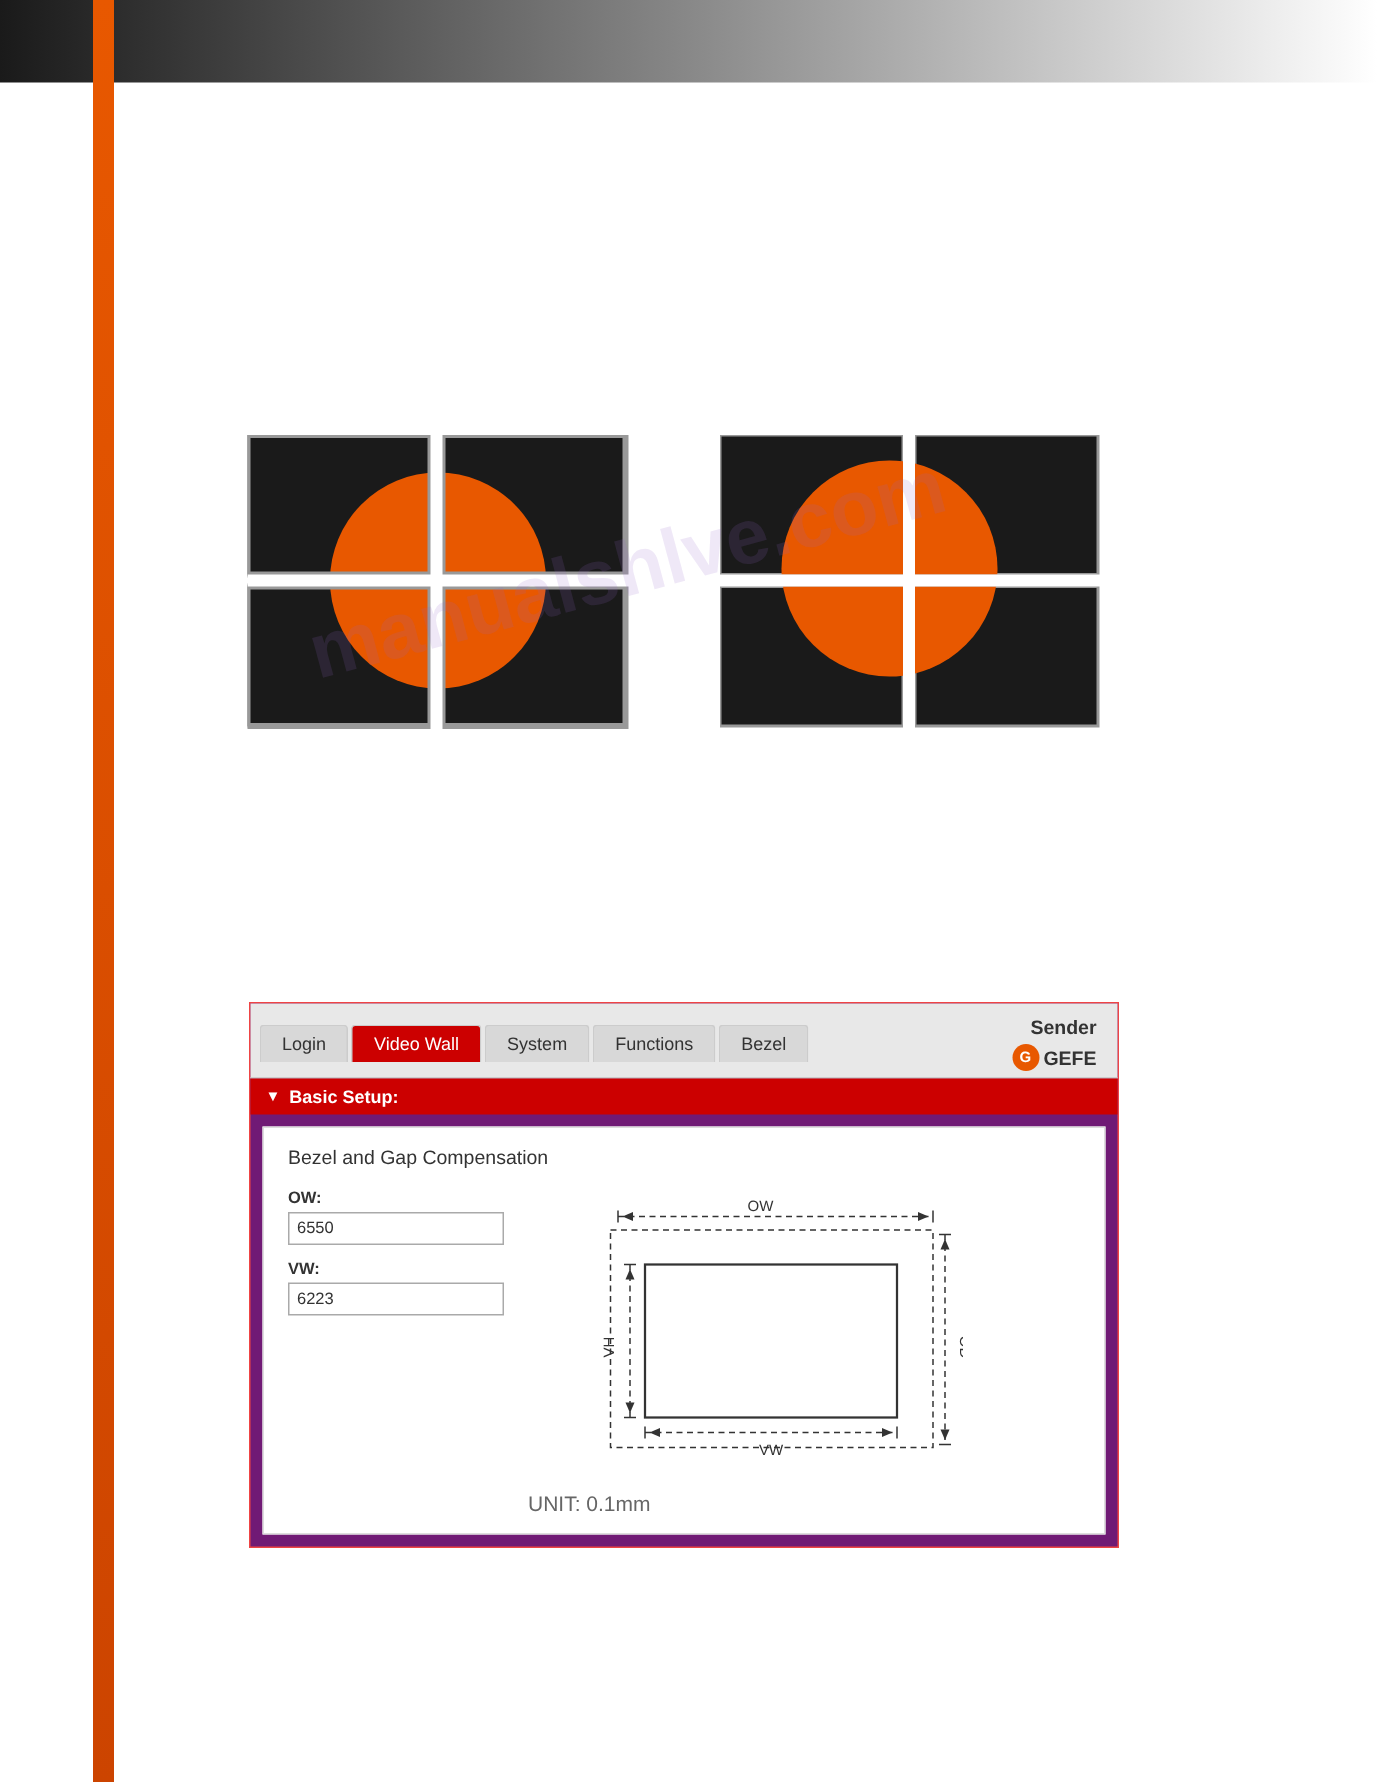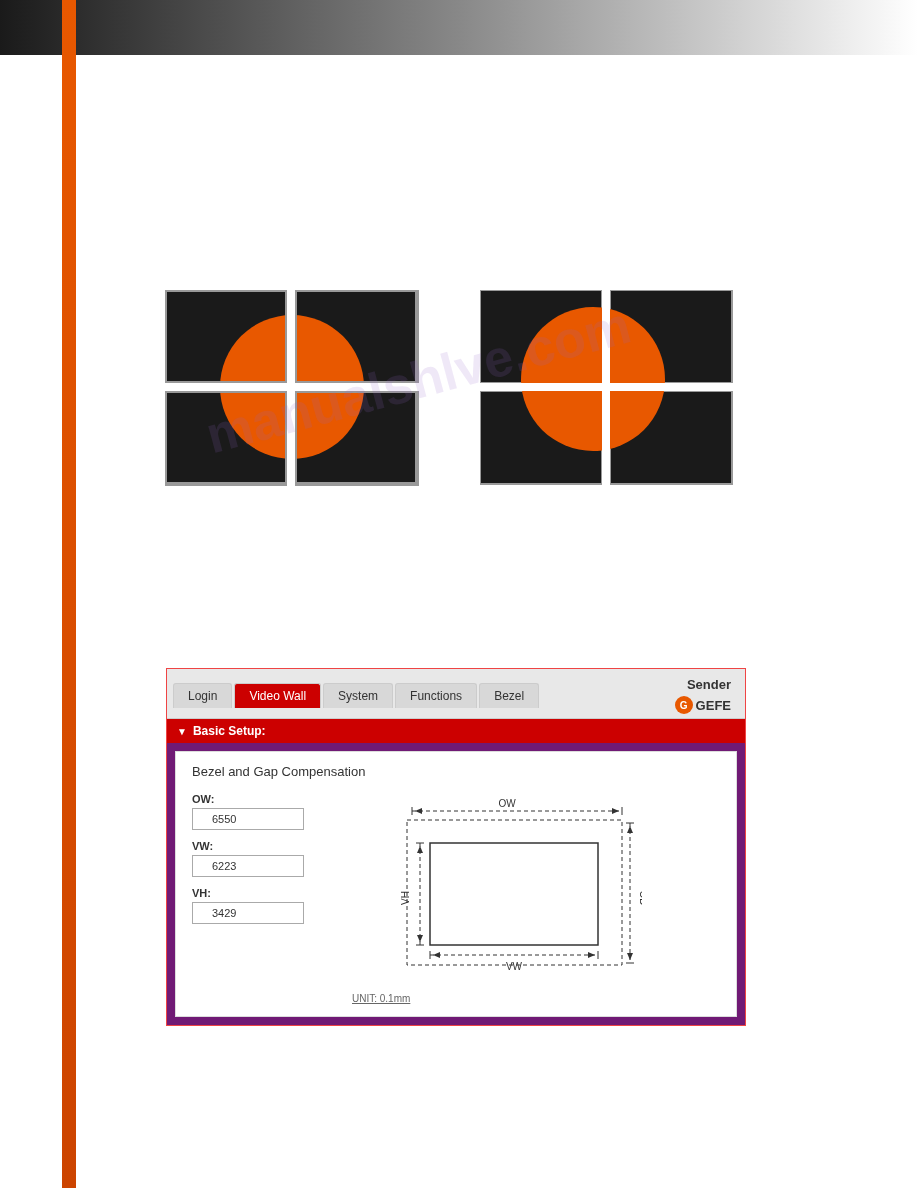--- a/index.html
+++ b/index.html
@@ -156,40 +156,39 @@
     }
 
     .field-label {
       font-size: 11px;
       color: #333;
       font-weight: bold;
       margin-bottom: 3px;
     }
 
     .field-input {
-      width: 112px;
+      width: 144px;
       height: 22px;
       border: 1px solid #aaaaaa;
       background: #ffffff;
       font-size: 11px;
-      padding: 2px 19px;
+      padding: 2px 5px;
       color: #333;
     }
 
     
     .diagram-area {
       flex: 1;
       position: relative;
     }
 
     .unit-label {
-      font-size: 10px;
+      font-size: 14px;
       color: #666;
       margin-top: 6px;
-      text-decoration: underline;
     }
 
     
     .watermark {
       position: absolute;
       top: 350px;
       left: 200px;
       font-size: 52px;
       color: rgba(150, 100, 200, 0.15);
       font-weight: bold;
@@ -293,24 +292,20 @@
 
       <div class="form-fields">
         <div class="field-group">
           <div class="field-label">OW:</div>
           <input class="field-input" type="text" value="6550" style="">
         </div>
         <div class="field-group">
           <div class="field-label">VW:</div>
           <input class="field-input" type="text" value="6223" style="">
         </div>
-        <div class="field-group">
-          <div class="field-label">VH:</div>
-          <input class="field-input" type="text" value="3429" style="">
-        </div>
       </div>
 
       <div class="diagram-area">
         <svg width="290" height="190">
 
           <line x1="60" y1="18" x2="270" y2="18" stroke="#333" stroke-width="1" stroke-dasharray="4,3"></line>
           <line x1="60" y1="14" x2="60" y2="22" stroke="#333" stroke-width="1"></line>
           <line x1="270" y1="14" x2="270" y2="22" stroke="#333" stroke-width="1"></line>
 
           <polygon points="63,18 70,15 70,21" fill="#333"></polygon>

